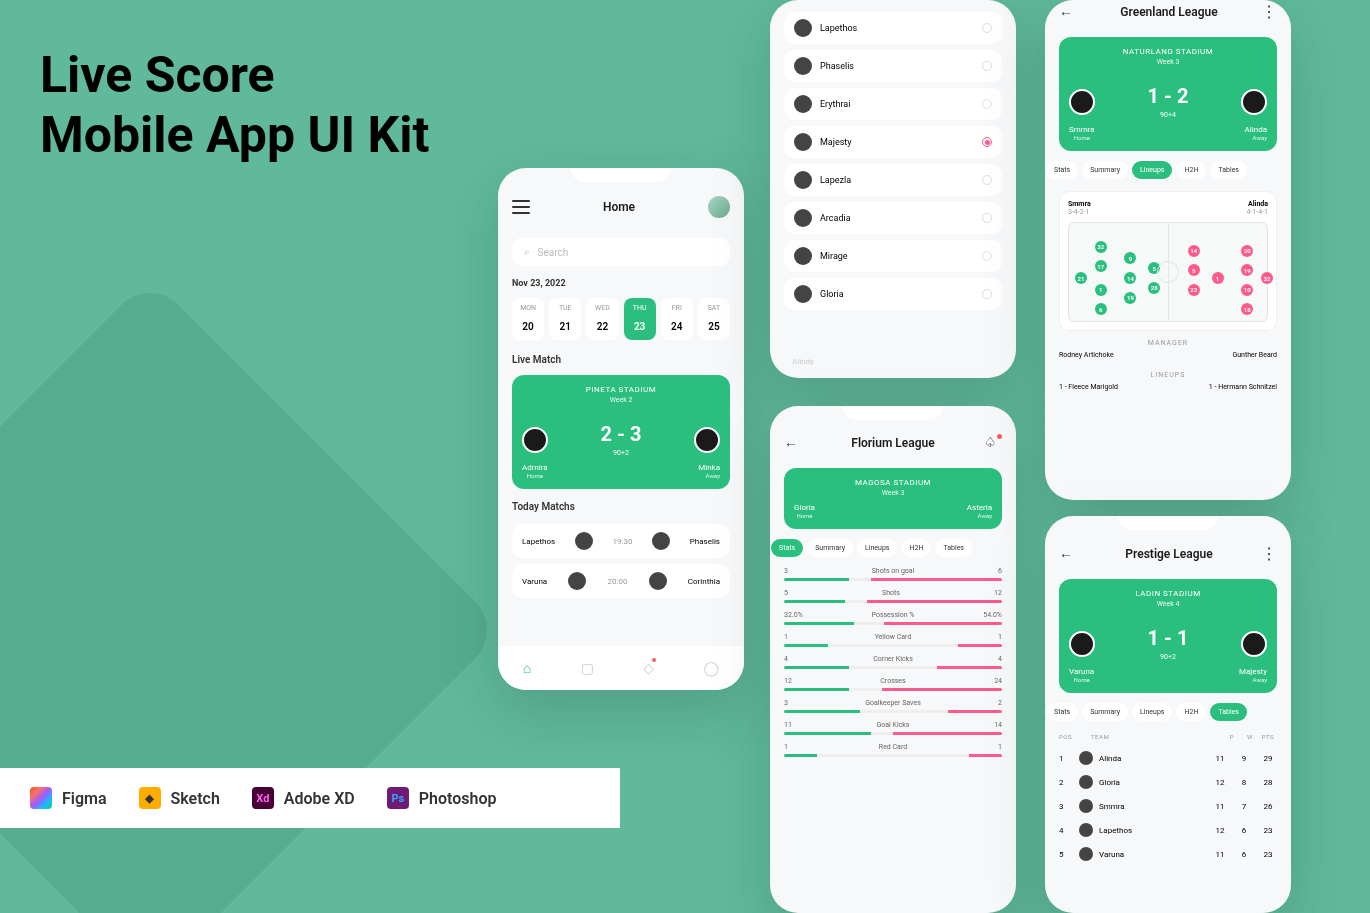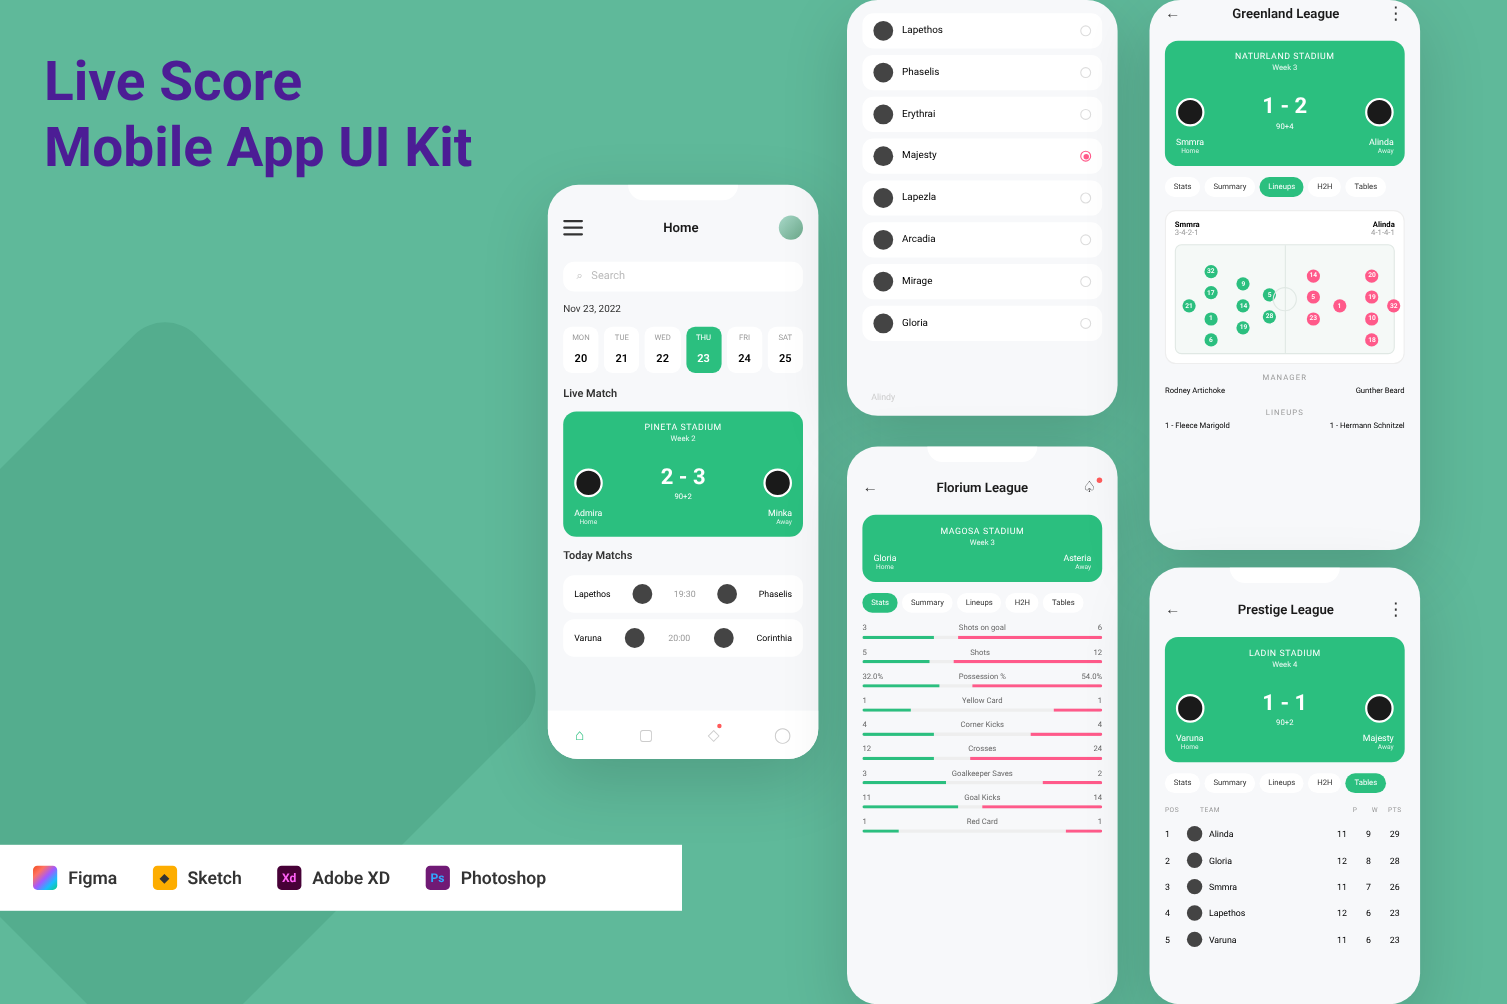--- a/index.html
+++ b/index.html
@@ -1,18 +1,18 @@
 <!DOCTYPE html>
 <html><head>
 <meta charset="utf-8">
 <style>
 *{margin:0;padding:0;box-sizing:border-box;font-family:-apple-system,BlinkMacSystemFont,'Segoe UI',Roboto,sans-serif}
 body{background:#5fb99a;width:1370px;height:913px;position:relative;overflow:hidden}
 .bg-shape{position:absolute;left:-100px;top:380px;width:500px;height:500px;background:#54ad8e;border-radius:40px;transform:rotate(45deg)}
-.title{position:absolute;left:40px;top:45px;color:#4c1d95;font-size:50px;font-weight:700;line-height:1.2}
+.title{position:absolute;left:40px;top:45px;color:#000000;font-size:50px;font-weight:700;line-height:1.2}
 .tools-bar{position:absolute;left:0;bottom:85px;width:620px;height:60px;background:#fff;display:flex;align-items:center;padding-left:30px;gap:32px}
 .tool{display:flex;align-items:center;gap:10px;color:#333;font-size:16px;font-weight:600}
 .tool-icon{width:22px;height:22px;border-radius:4px;display:flex;align-items:center;justify-content:center;font-size:11px;font-weight:700}
 .fg{background:linear-gradient(135deg,#f24e1e,#ff7262,#a259ff,#1abcfe,#0acf83)}
 .sk{background:#fdad00}
 .xd{background:#470137;color:#ff61f6}
 .ps{background:#701a75;color:#31a8ff}
 .phone{position:absolute;background:#fff;border-radius:28px;box-shadow:0 20px 60px rgba(0,0,0,0.15);overflow:hidden}
 .p1{left:498px;top:168px;width:246px;height:522px;background:#f7f8fa}
 .p2{left:770px;top:0;width:246px;height:378px;background:#f7f8fa}
@@ -23,21 +23,21 @@
 .header{display:flex;align-items:center;justify-content:space-between;padding:12px 14px;margin-top:16px}
 .menu-icon{width:18px;height:14px;display:flex;flex-direction:column;justify-content:space-between}
 .menu-icon span{height:2px;background:#333;border-radius:2px}
 .header-title{font-size:12px;font-weight:600;color:#1a1a1a;flex:1;text-align:center}
 .avatar{width:22px;height:22px;border-radius:50%;background:linear-gradient(135deg,#a8d8c8,#6ba88a)}
 .back-icon{width:18px;height:18px;color:#333;font-size:14px}
 .bell-icon{width:18px;height:18px;color:#333;font-size:14px;position:relative}
 .bell-icon::after{content:'';position:absolute;top:0;right:0;width:5px;height:5px;background:#ff5a5a;border-radius:50%}
 .more-icon{color:#333;font-size:16px}
 .search-box{margin:8px 14px;background:#fff;border-radius:10px;padding:8px 12px;display:flex;align-items:center;gap:8px;color:#bbb;font-size:10px}
-.date-label{padding:4px 14px;font-size:9px;font-weight:400;color:#333}
+.date-label{padding:4px 14px;font-size:9px;font-weight:700;color:#333}
 .days-row{display:flex;gap:5px;padding:6px 14px}
 .day{flex:1;background:#fff;border-radius:8px;padding:6px 3px;text-align:center}
 .day.active{background:#2bbf7f;color:#fff}
 .day-name{font-size:7px;color:#999;display:block;margin-bottom:3px}
 .day.active .day-name{color:#fff}
 .day-num{font-size:10px;font-weight:600}
 .section-label{padding:8px 14px 6px;font-size:10px;font-weight:600;color:#333}
 .match-card{margin:4px 14px;background:#2bbf7f;border-radius:12px;padding:10px;color:#fff;text-align:center;position:relative}
 .stadium{font-size:8px;font-weight:400;letter-spacing:0.5px}
 .week{font-size:7px;opacity:0.9;margin-top:2px}
@@ -53,21 +53,21 @@
 .match-time{color:#999;font-size:8px}
 .bottom-nav{position:absolute;bottom:0;left:0;right:0;height:44px;background:#fff;display:flex;align-items:center;justify-content:space-around}
 .nav-item{color:#ccc;font-size:14px;position:relative}
 .nav-item.active{color:#2bbf7f}
 .team-list{padding:4px 14px}
 .team-item{background:#fff;border-radius:10px;padding:7px 10px;display:flex;align-items:center;gap:8px;margin-bottom:6px;font-size:9px;position:relative}
 .radio-dot{width:10px;height:10px;border:1.5px solid #ddd;border-radius:50%;position:absolute;right:10px}
 .radio-dot.checked{border-color:#ff5a8a}
 .radio-dot.checked::after{content:'';position:absolute;inset:1.5px;background:#ff5a8a;border-radius:50%}
 .next-btn{position:absolute;bottom:14px;left:14px;right:14px;background:#2bbf7f;color:#fff;text-align:center;padding:10px;border-radius:20px;font-size:9px;font-weight:600;letter-spacing:1px}
-.tabs-row{display:flex;gap:4px;padding:6px 14px;overflow:hidden;font-size:7px}
+.tabs-row{display:flex;gap:4px;padding:6px 1px;overflow:hidden;font-size:7px}
 .tab{padding:5px 8px;background:#fff;border-radius:10px;color:#333;white-space:nowrap}
 .tab.active{background:#2bbf7f;color:#fff}
 .stat-row{padding:4px 14px;font-size:7px}
 .stat-head{display:flex;justify-content:space-between;color:#666;margin-bottom:3px}
 .stat-bar{display:flex;height:3px;border-radius:2px;overflow:hidden;background:#eee}
 .stat-left{background:#2bbf7f}
 .stat-right{background:#ff5a8a}
 .lineup-card{margin:6px 14px;background:#fff;border:1px solid #eee;border-radius:10px;padding:8px}
 .lineup-head{display:flex;justify-content:space-between;font-size:7px;margin-bottom:6px}
 .pitch{height:100px;background:#f5f9f7;border-radius:6px;position:relative;border:1px solid #e0e8e4}

